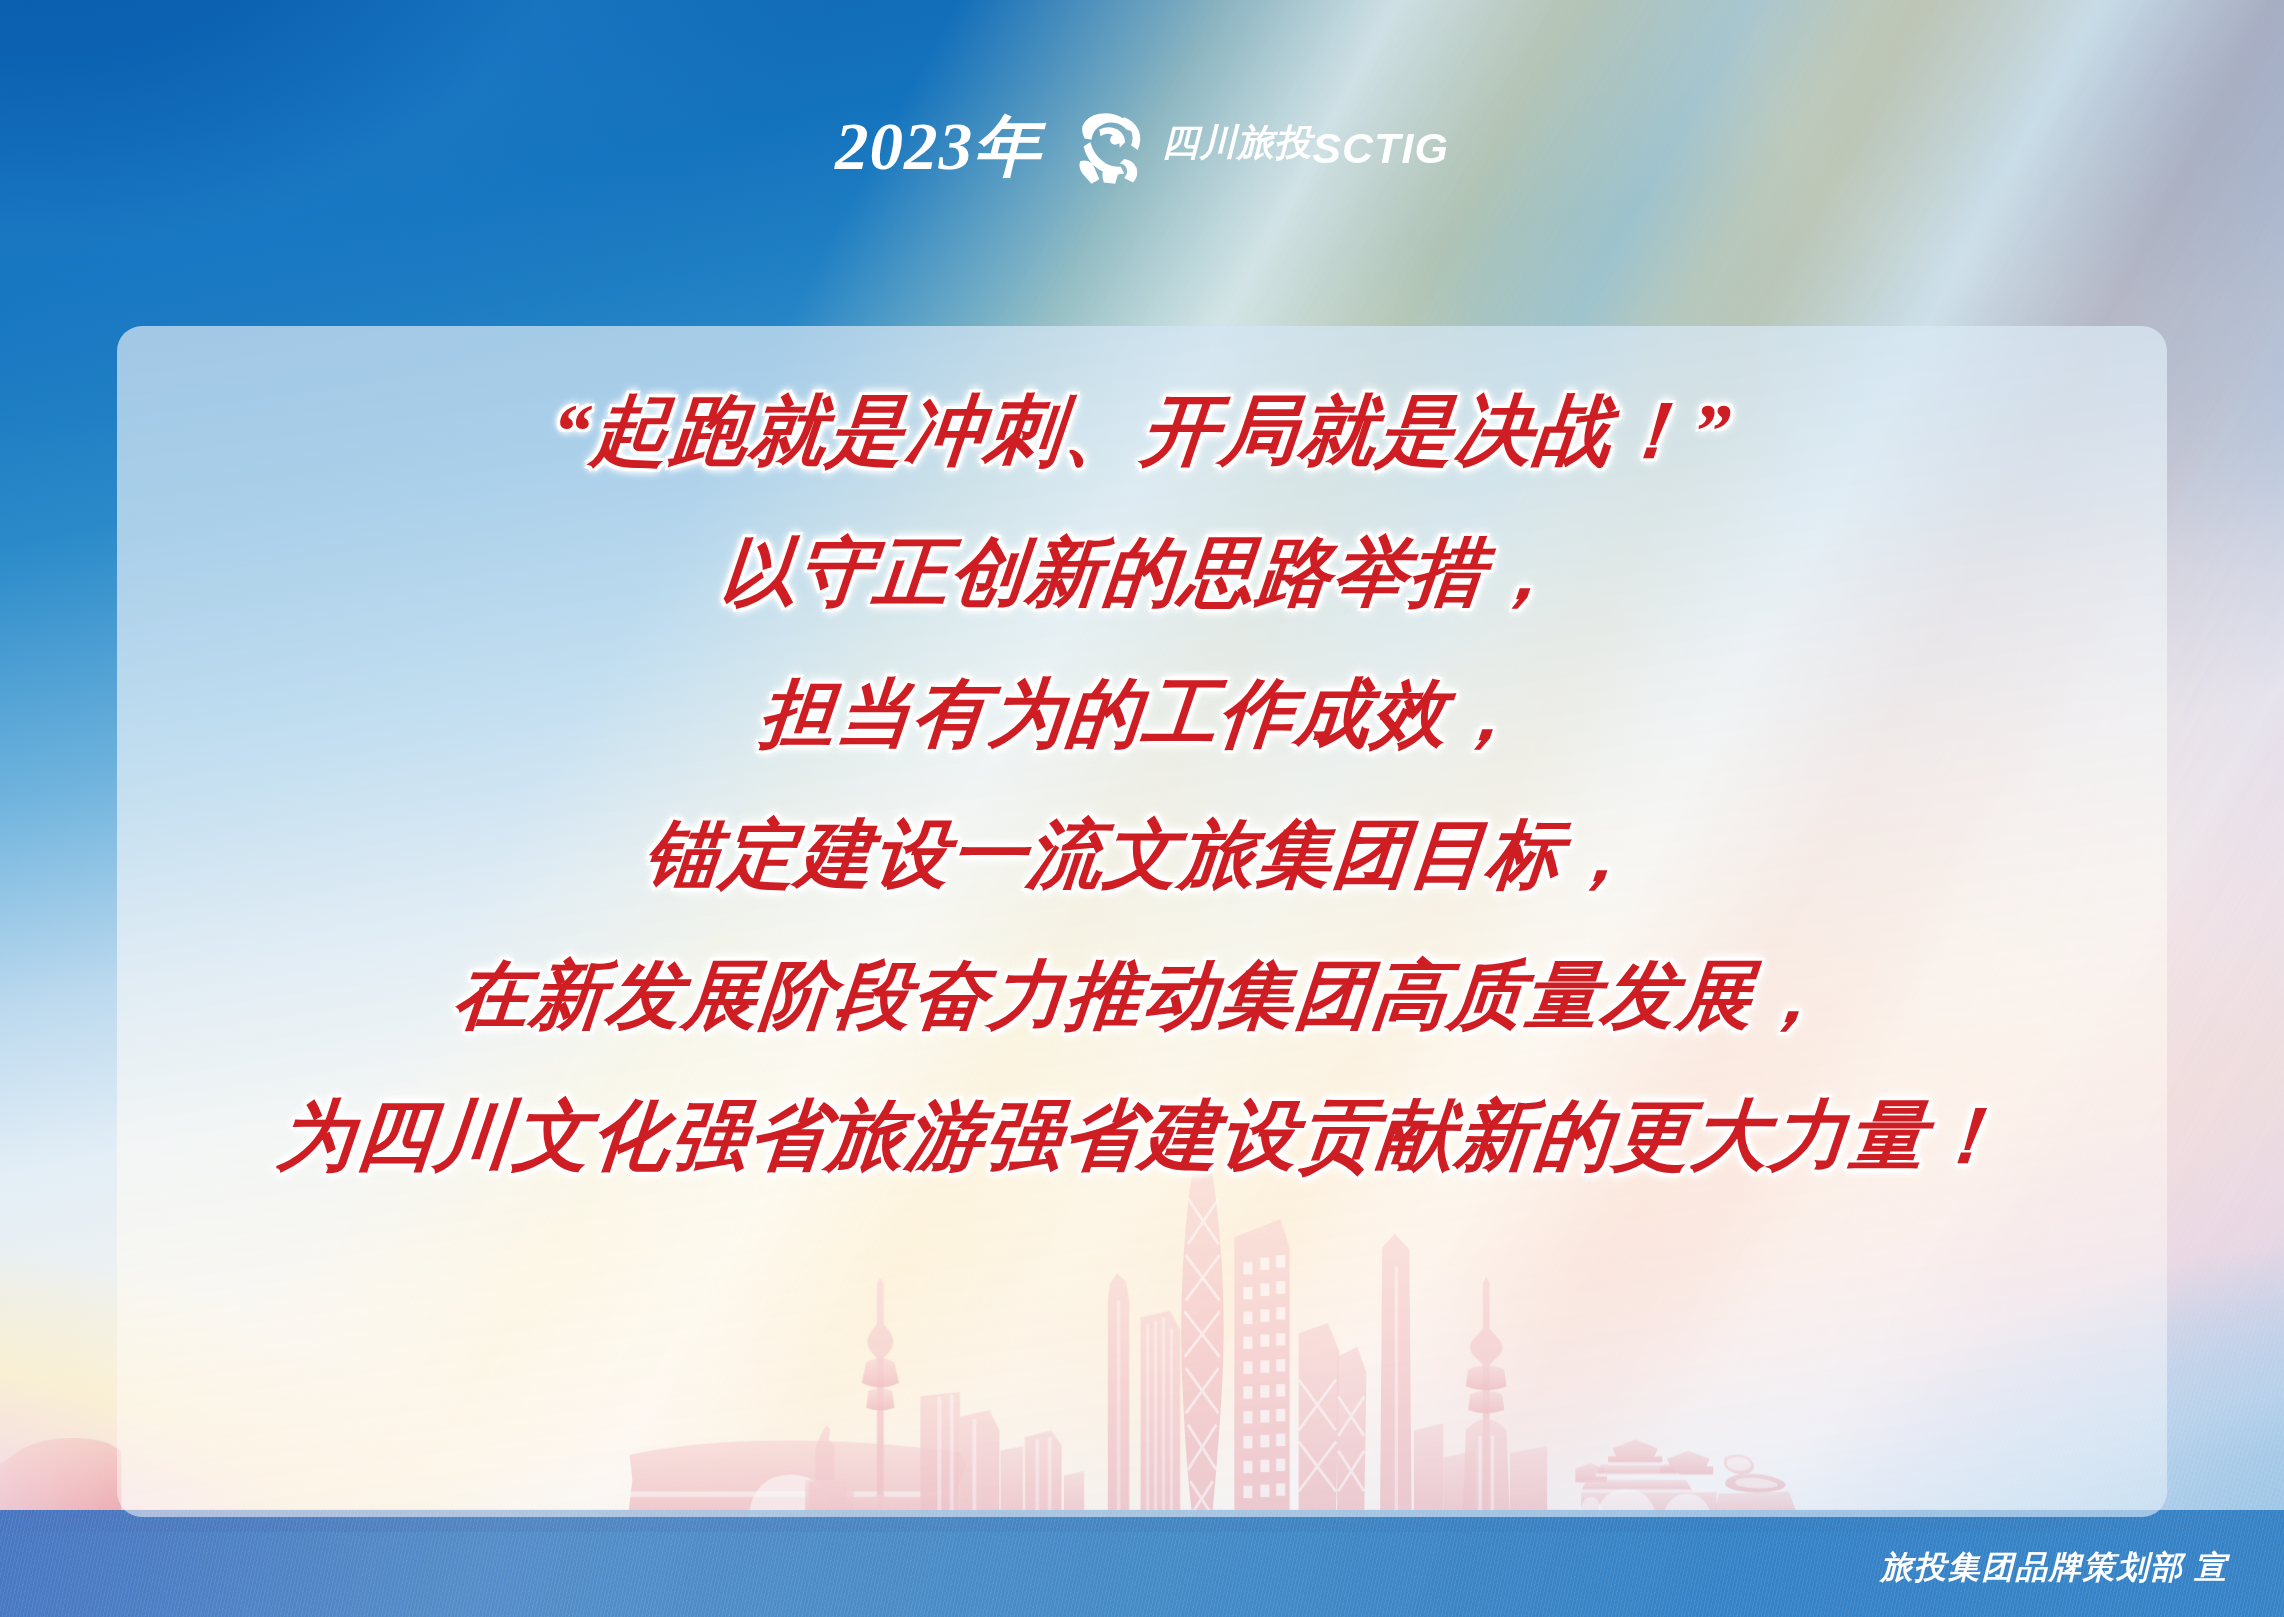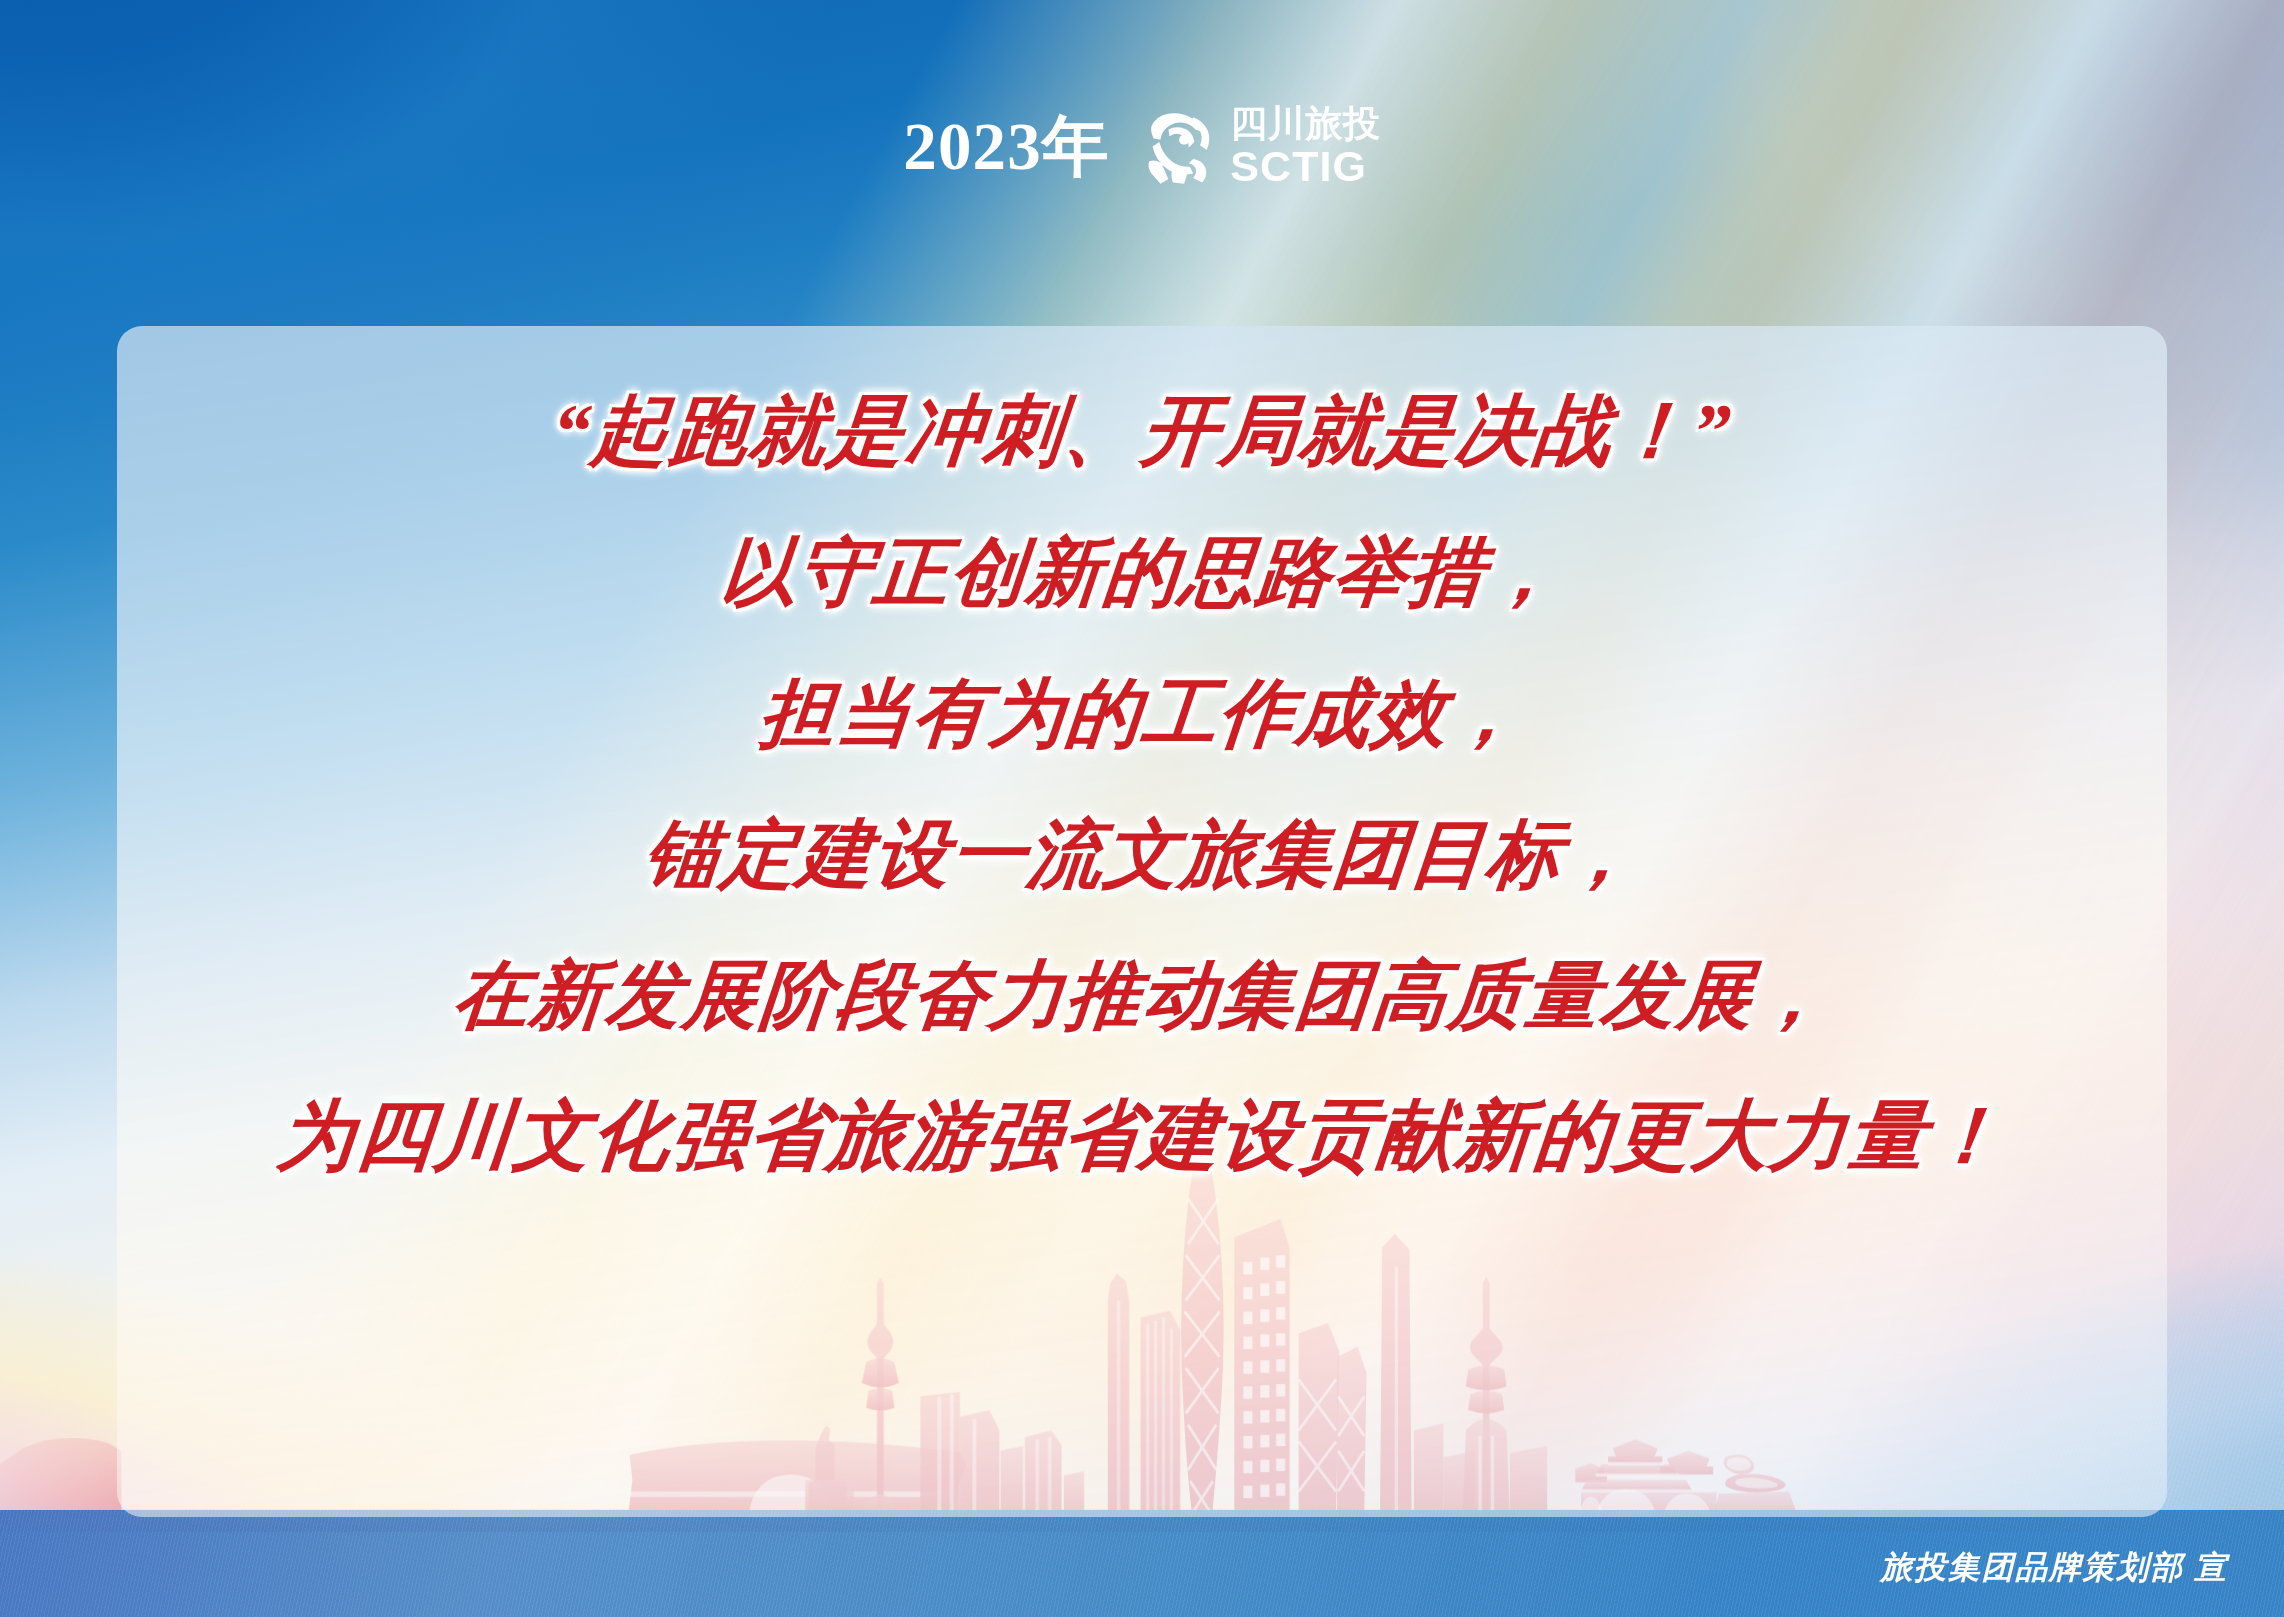--- a/index.html
+++ b/index.html
@@ -131,36 +131,37 @@
     pointer-events:none;
   }
   .skyline svg{display:block;width:100%;height:100%;}
 
   
   .header{
     position:absolute;top:90px;left:0;right:0;
     display:flex;align-items:center;justify-content:center;
     gap:29px;height:113px;
     z-index:6;
+    font-style:italic;
   }
   .hdr-year{
     font-family:"Liberation Serif","DejaVu Serif",serif;
     font-weight:700;font-size:67px;color:#ffffff;letter-spacing:1.1px;
     line-height:1;white-space:nowrap;
   }
   .hdr-tail{
     font-family:"Liberation Serif","DejaVu Serif",serif;
     font-weight:700;font-size:67px;color:#ffffff;letter-spacing:3.4px;
     line-height:1;white-space:nowrap;
   }
   .logo{
     display:flex;align-items:center;gap:12.4px;
   }
   .logo-mark{width:79px;height:79px;flex:0 0 auto;}
-  .logo-text{display:flex;flex-direction:column;justify-content:flex-end;line-height:1;}
+  .logo-text{display:flex;flex-direction:row;justify-content:flex-end;line-height:1;}
   .logo-cn{
     font-family:"Liberation Sans","DejaVu Sans",sans-serif;
     font-weight:700;font-size:37px;color:#fff;letter-spacing:0.6px;
   }
   .logo-en{
     font-family:"Liberation Sans","DejaVu Sans",sans-serif;
     font-weight:700;font-size:43px;color:#fff;letter-spacing:1.1px;margin-top:3px;
   }
 
   

